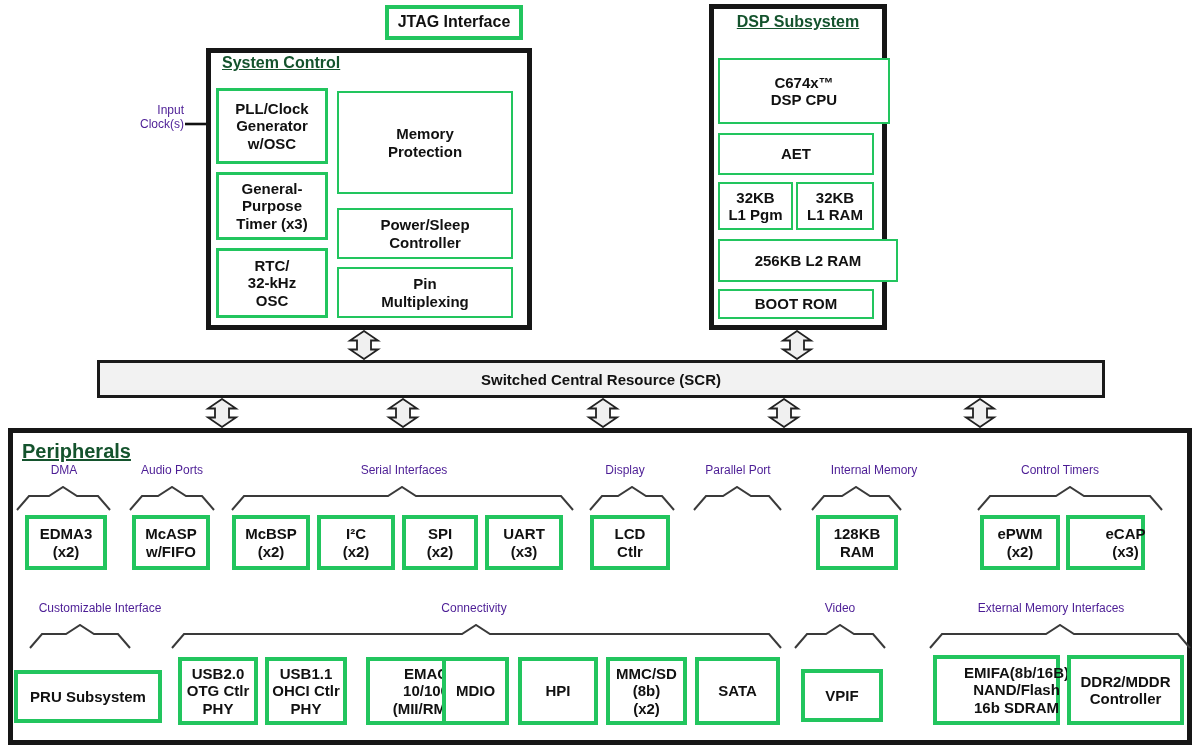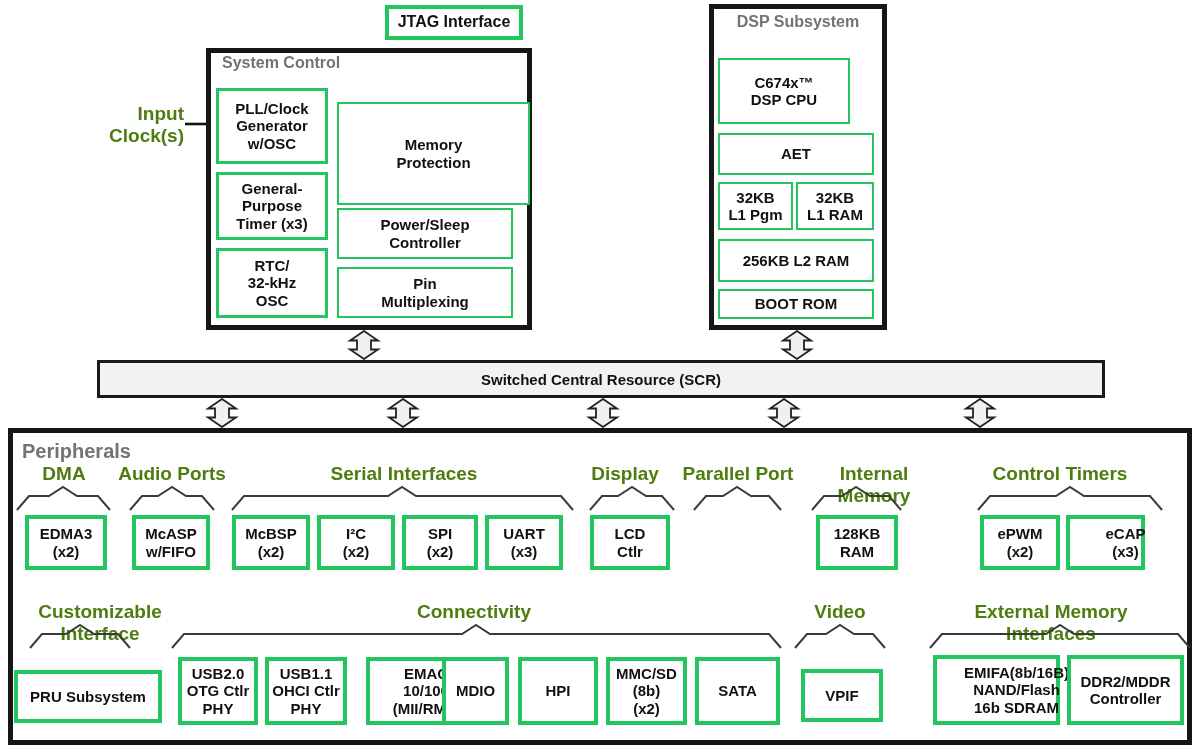--- a/index.html
+++ b/index.html
@@ -4,22 +4,22 @@
 <style>
   html,body{margin:0;padding:0;background:#fff;}
   .canvas{position:relative;width:1200px;height:749px;background:#ffffff;
           font-family:"Liberation Sans",sans-serif;color:#111;overflow:hidden;}
   .box{position:absolute;background:#fff;border:3px solid #22c55e;box-sizing:border-box;
        display:flex;align-items:center;justify-content:center;text-align:center;
        white-space:pre-line;font-weight:bold;font-size:15px;line-height:1.14;color:#111;}
   .b2{border-width:2.5px;}
   .b4{border-width:4px;}
   .outer{position:absolute;border:5px solid #161616;background:#fff;box-sizing:border-box;}
-  .lbl{position:absolute;font-weight:bold;font-size:19px;color:#4d7c0f;text-align:center;white-space:pre-line;}
-  .ttl{position:absolute;font-weight:bold;font-size:16px;color:#737373;}
+  .lbl{position:absolute;font-weight:normal;font-size:12px;color:#4c1d95;text-align:center;white-space:pre-line;}
+  .ttl{position:absolute;font-weight:bold;font-size:16px;color:#14532d;text-decoration:underline;}
   .fs14{font-size:15px;padding-left:40px;}
   .fs16{font-size:16px;}
   .scr{position:absolute;background:#f2f2f2;border:3px solid #1a1a1a;box-sizing:border-box;
        display:flex;align-items:center;justify-content:center;font-weight:bold;font-size:15px;}
   svg{position:absolute;}
 </style>
 </head>
 <body>
 
 <div class="canvas">
@@ -37,37 +37,37 @@
   <div class="ttl" style="left:222px;top:54px;">System Control</div>
   <div class="box" style="left:216px;top:88px;width:112px;height:76px;">PLL/Clock
 Generator
 w/OSC</div>
   <div class="box" style="left:216px;top:172px;width:112px;height:68px;">General-
 Purpose
 Timer (x3)</div>
   <div class="box" style="left:216px;top:248px;width:112px;height:70px;">RTC/
 32-kHz
 OSC</div>
-  <div class="box b2" style="left:337px;top:102px;width:193px;height:103px;">Memory
+  <div class="box b2" style="left:337px;top:91px;width:176px;height:103px;">Memory
 Protection</div>
   <div class="box b2" style="left:337px;top:208px;width:176px;height:51px;">Power/Sleep
 Controller</div>
   <div class="box b2" style="left:337px;top:267px;width:176px;height:51px;">Pin
 Multiplexing</div>
 
   <div class="outer" style="left:709px;top:4px;width:178px;height:326px;"></div>
   <div class="ttl" style="left:709px;top:13px;width:178px;text-align:center;">DSP Subsystem</div>
-  <div class="box b2" style="left:718px;top:58px;width:132px;height:66px;">C674x™
+  <div class="box b2" style="left:718px;top:58px;width:172px;height:66px;">C674x™
 DSP CPU</div>
   <div class="box b2" style="left:718px;top:133px;width:156px;height:42px;">AET</div>
   <div class="box b2" style="left:718px;top:182px;width:75px;height:48px;">32KB
 L1 Pgm</div>
   <div class="box b2" style="left:796px;top:182px;width:78px;height:48px;">32KB
 L1 RAM</div>
-  <div class="box b2" style="left:718px;top:239px;width:156px;height:43px;">256KB L2 RAM</div>
+  <div class="box b2" style="left:718px;top:239px;width:180px;height:43px;">256KB L2 RAM</div>
   <div class="box b2" style="left:718px;top:289px;width:156px;height:30px;">BOOT ROM</div>
 
   <svg style="left:345px;top:330px;" width="38" height="30" viewBox="0 0 38 30">
     <polygon points="19,1 33,10.5 26,10.5 26,19.5 33,19.5 19,29 5,19.5 12,19.5 12,10.5 5,10.5" fill="#f0f0f0" stroke="#222" stroke-width="1.8"></polygon>
     </svg>
   <svg style="left:778px;top:330px;" width="38" height="30" viewBox="0 0 38 30">
     <polygon points="19,1 33,10.5 26,10.5 26,19.5 33,19.5 19,29 5,19.5 12,19.5 12,10.5 5,10.5" fill="#f0f0f0" stroke="#222" stroke-width="1.8"></polygon>
     </svg>
 
   <div class="scr" style="left:97px;top:360px;width:1008px;height:38px;">Switched Central Resource (SCR)</div>

